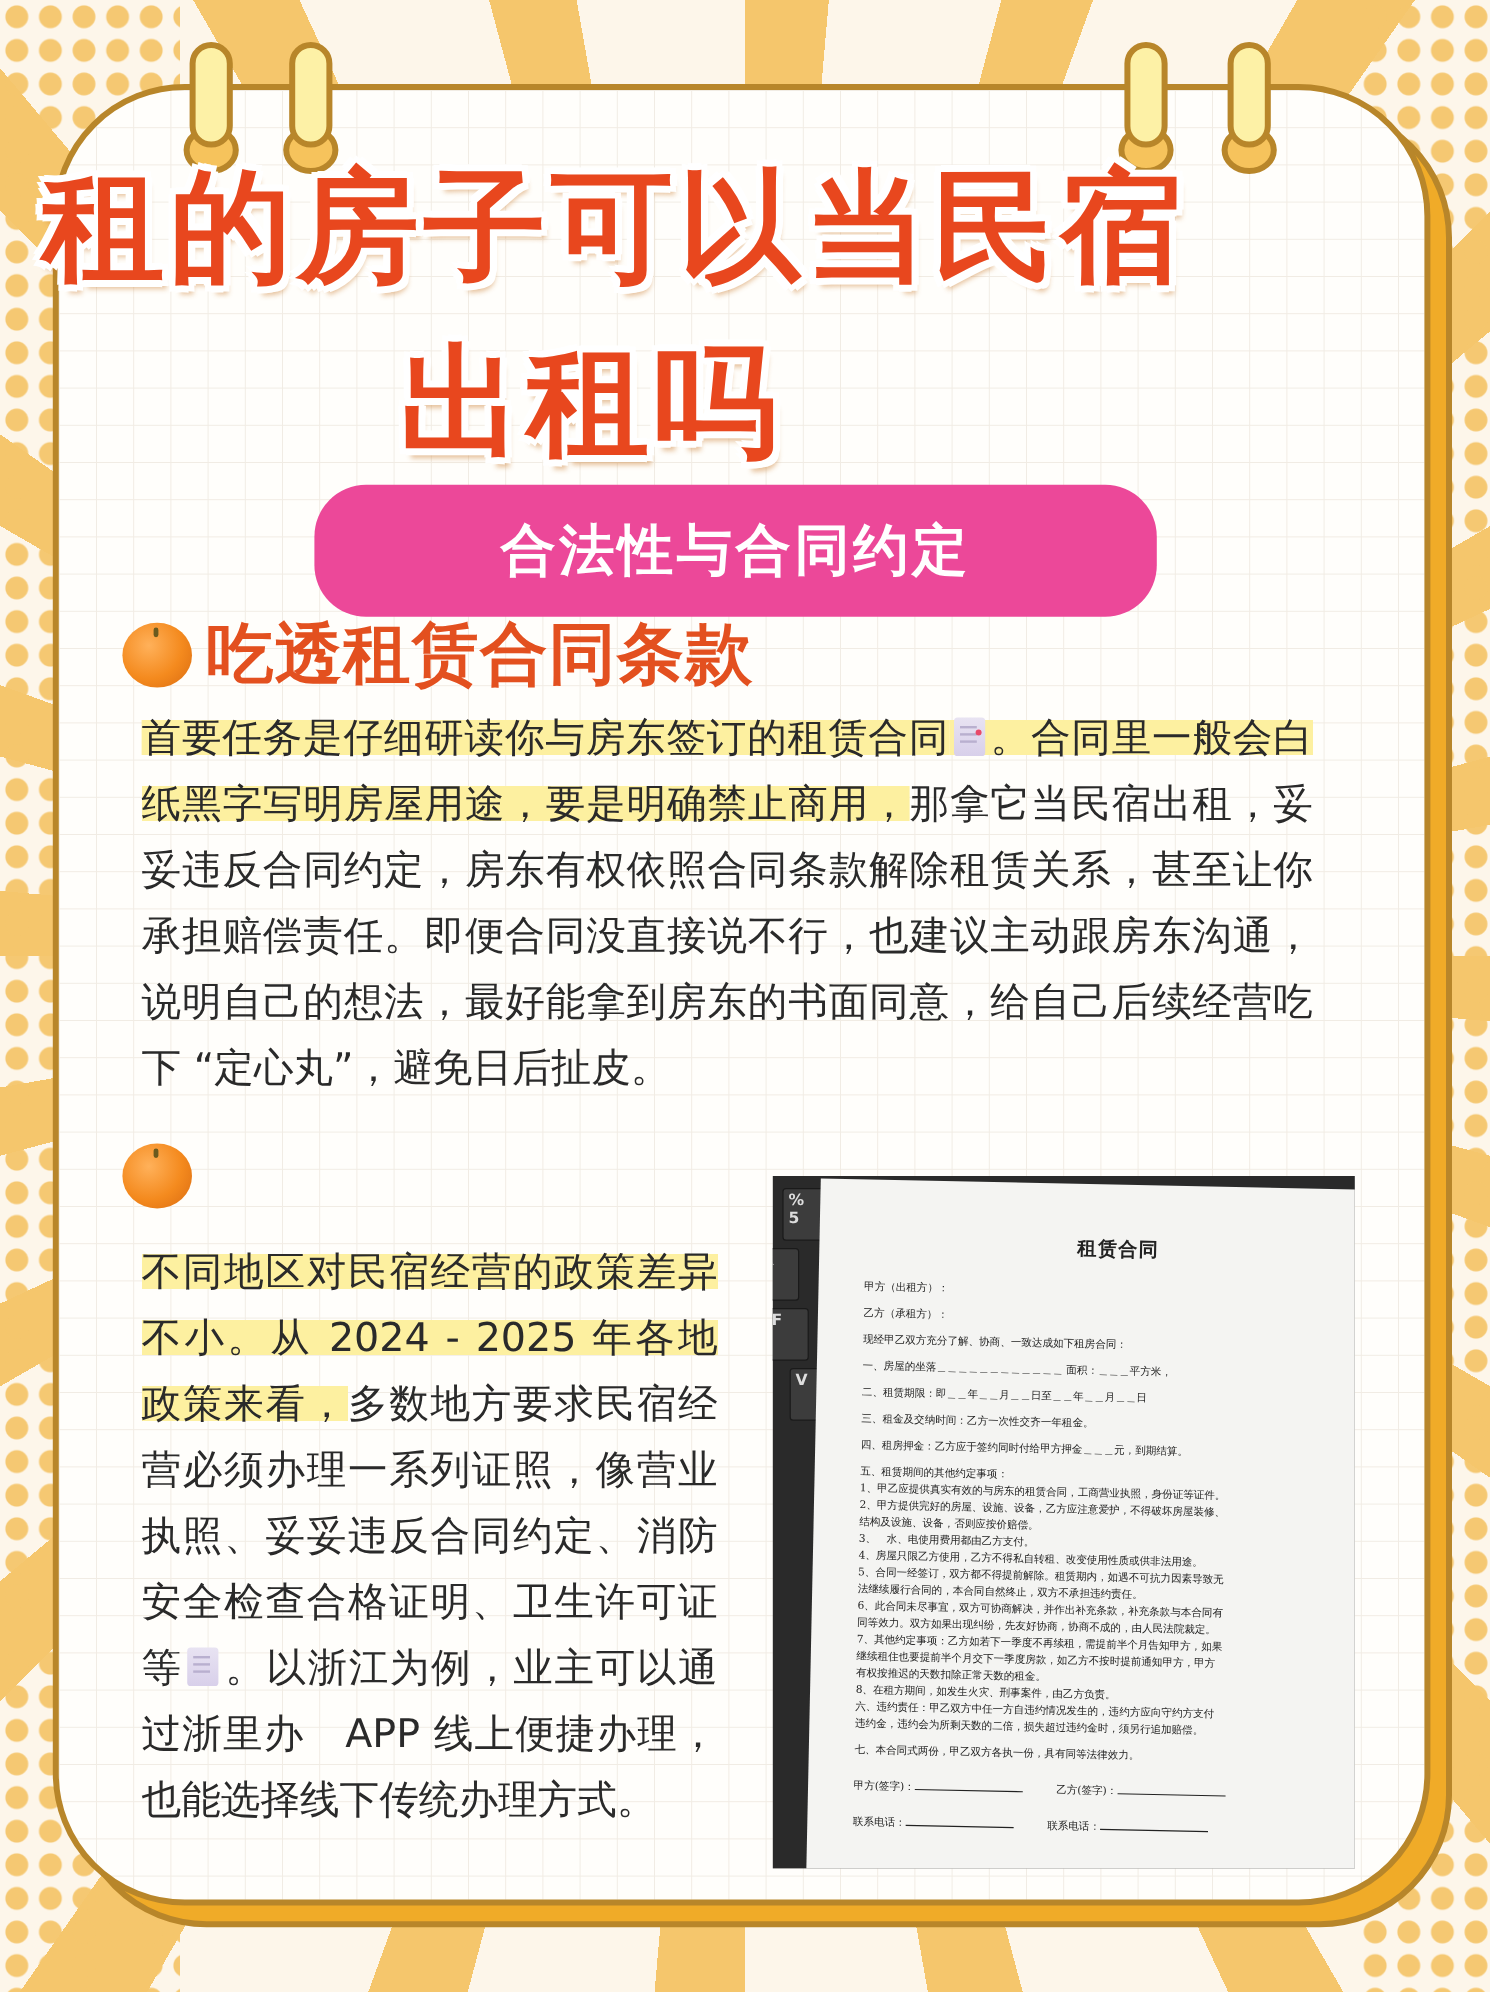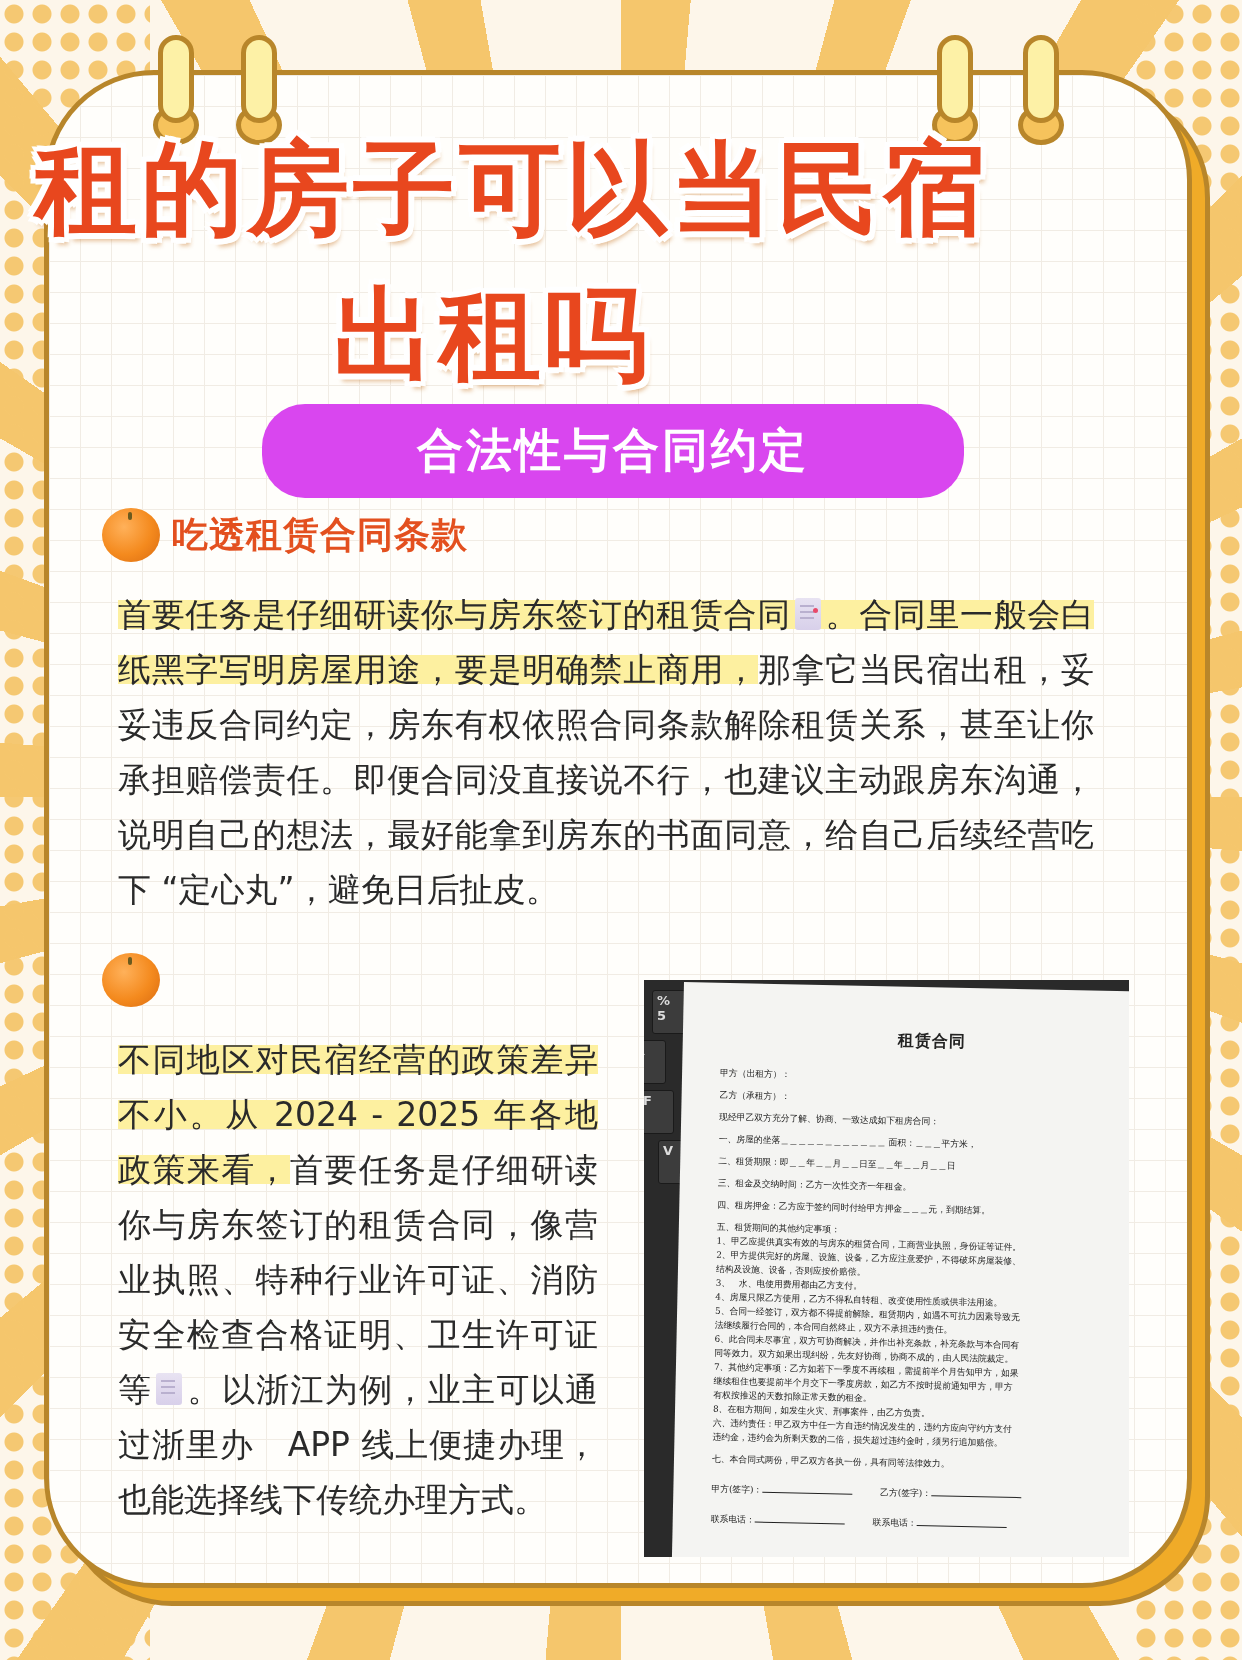--- a/index.html
+++ b/index.html
@@ -56,40 +56,40 @@
     color: #e8471e; font-weight: bold;
     font-family: "DejaVu Sans", sans-serif;
     font-size: 102px; letter-spacing: 4px;
     text-shadow:
       -5px -5px 0 #fff, 5px -5px 0 #fff, -5px 5px 0 #fff, 5px 5px 0 #fff,
       0 -6px 0 #fff, 0 6px 0 #fff, -6px 0 0 #fff, 6px 0 0 #fff,
       4px 8px 4px rgba(200,120,40,.45);
     z-index: 6;
   }
   .pill {
-    position: absolute; left: 262px; top: 404px; width: 702px; height: 94px;
-    background: #d946ef; border-radius: 43px;
+    position: absolute; left: 262px; top: 404px; width: 702px; height: 110px;
+    background: #ec4899; border-radius: 43px;
     display: flex; align-items: center; justify-content: center;
     color: #fff; font-weight: bold; font-size: 46px; letter-spacing: 3px;
     z-index: 6;
   }
   .section-head {
     position: absolute; display: flex; align-items: center; gap: 12px; z-index: 6;
   }
   .orange {
     width: 58px; height: 54px; border-radius: 50%;
     background: radial-gradient(circle at 38% 35%, #ffb15a 0%, #f48a1e 55%, #d96a10 100%);
     position: relative;
   }
   .orange::after {
     content: ""; position: absolute; left: 26px; top: 4px; width: 4px; height: 8px;
     background: #6b5a1e; border-radius: 2px;
   }
   .section-head span.h {
-    color: #e3501f; font-weight: bold; font-size: 36px; letter-spacing: 1px;
+    color: #e3501f; font-weight: bold; font-size: 56px; letter-spacing: 1px;
   }
   .para {
     position: absolute; z-index: 6;
     color: #2a2a2a; font-size: 33px; line-height: 55px;
     text-align: justify;
   }
   .hl { background: linear-gradient(transparent 12%, #fdf0a0 12%, #fdf0a0 88%, transparent 88%); }
   .doc-emoji {
     display: inline-block; width: 26px; height: 32px; vertical-align: -4px;
     background: linear-gradient(#e8e3f2, #d8d0ea); border-radius: 3px; position: relative;
@@ -154,21 +154,21 @@
 
 <div class="para" style="left:118px; top:587px; width:976px;">
   <span class="hl">首要任务是仔细研读你与房东签订的租赁合同</span><span class="hl"><span class="doc-emoji pin"></span></span><span class="hl">。合同里一般会白纸黑字写明房屋用途，要是明确禁止商用，</span><span>那拿它当民宿出租，妥妥违反合同约定，房东有权依照合同条款解除租赁关系，甚至让你承担赔偿责任。即便合同没直接说不行，也建议主动跟房东沟通，说明自己的想法，最好能拿到房东的书面同意，给自己后续经营吃下 “定心丸”，避免日后扯皮。</span>
 </div>
 
 <div class="section-head" style="left:102px; top:953px">
   <div class="orange"></div>
 </div>
 
 <div class="para" style="left:118px; top:1032px; width:480px;">
-  <span class="hl">不同地区对民宿经营的政策差异不小。从 2024 - 2025 年各地政策来看，</span><span>首要任务是仔细研读你与房东签订的租赁合同，像营业执照、特种行业许可证、消防安全检查合格证明、卫生许可证等</span><span class="doc-emoji"></span><span>。以浙江为例，业主可以通过浙里办　APP 线上便捷办理，也能选择线下传统办理方式。</span>
+  <span class="hl">不同地区对民宿经营的政策差异不小。从 2024 - 2025 年各地政策来看，</span><span>多数地方要求民宿经营必须办理一系列证照，像营业执照、妥妥违反合同约定、消防安全检查合格证明、卫生许可证等</span><span class="doc-emoji"></span><span>。以浙江为例，业主可以通过浙里办　APP 线上便捷办理，也能选择线下传统办理方式。</span>
 </div>
 
 <div class="photo">
   <div class="keyboard">
     <div class="key" style="left:8px; top:10px;">%<br>5</div>
     <div class="key" style="left:-14px; top:60px;">R</div>
     <div class="key" style="left:-6px; top:110px;">F</div>
     <div class="key" style="left:14px; top:160px;">V</div>
   </div>
   <div class="paper">

